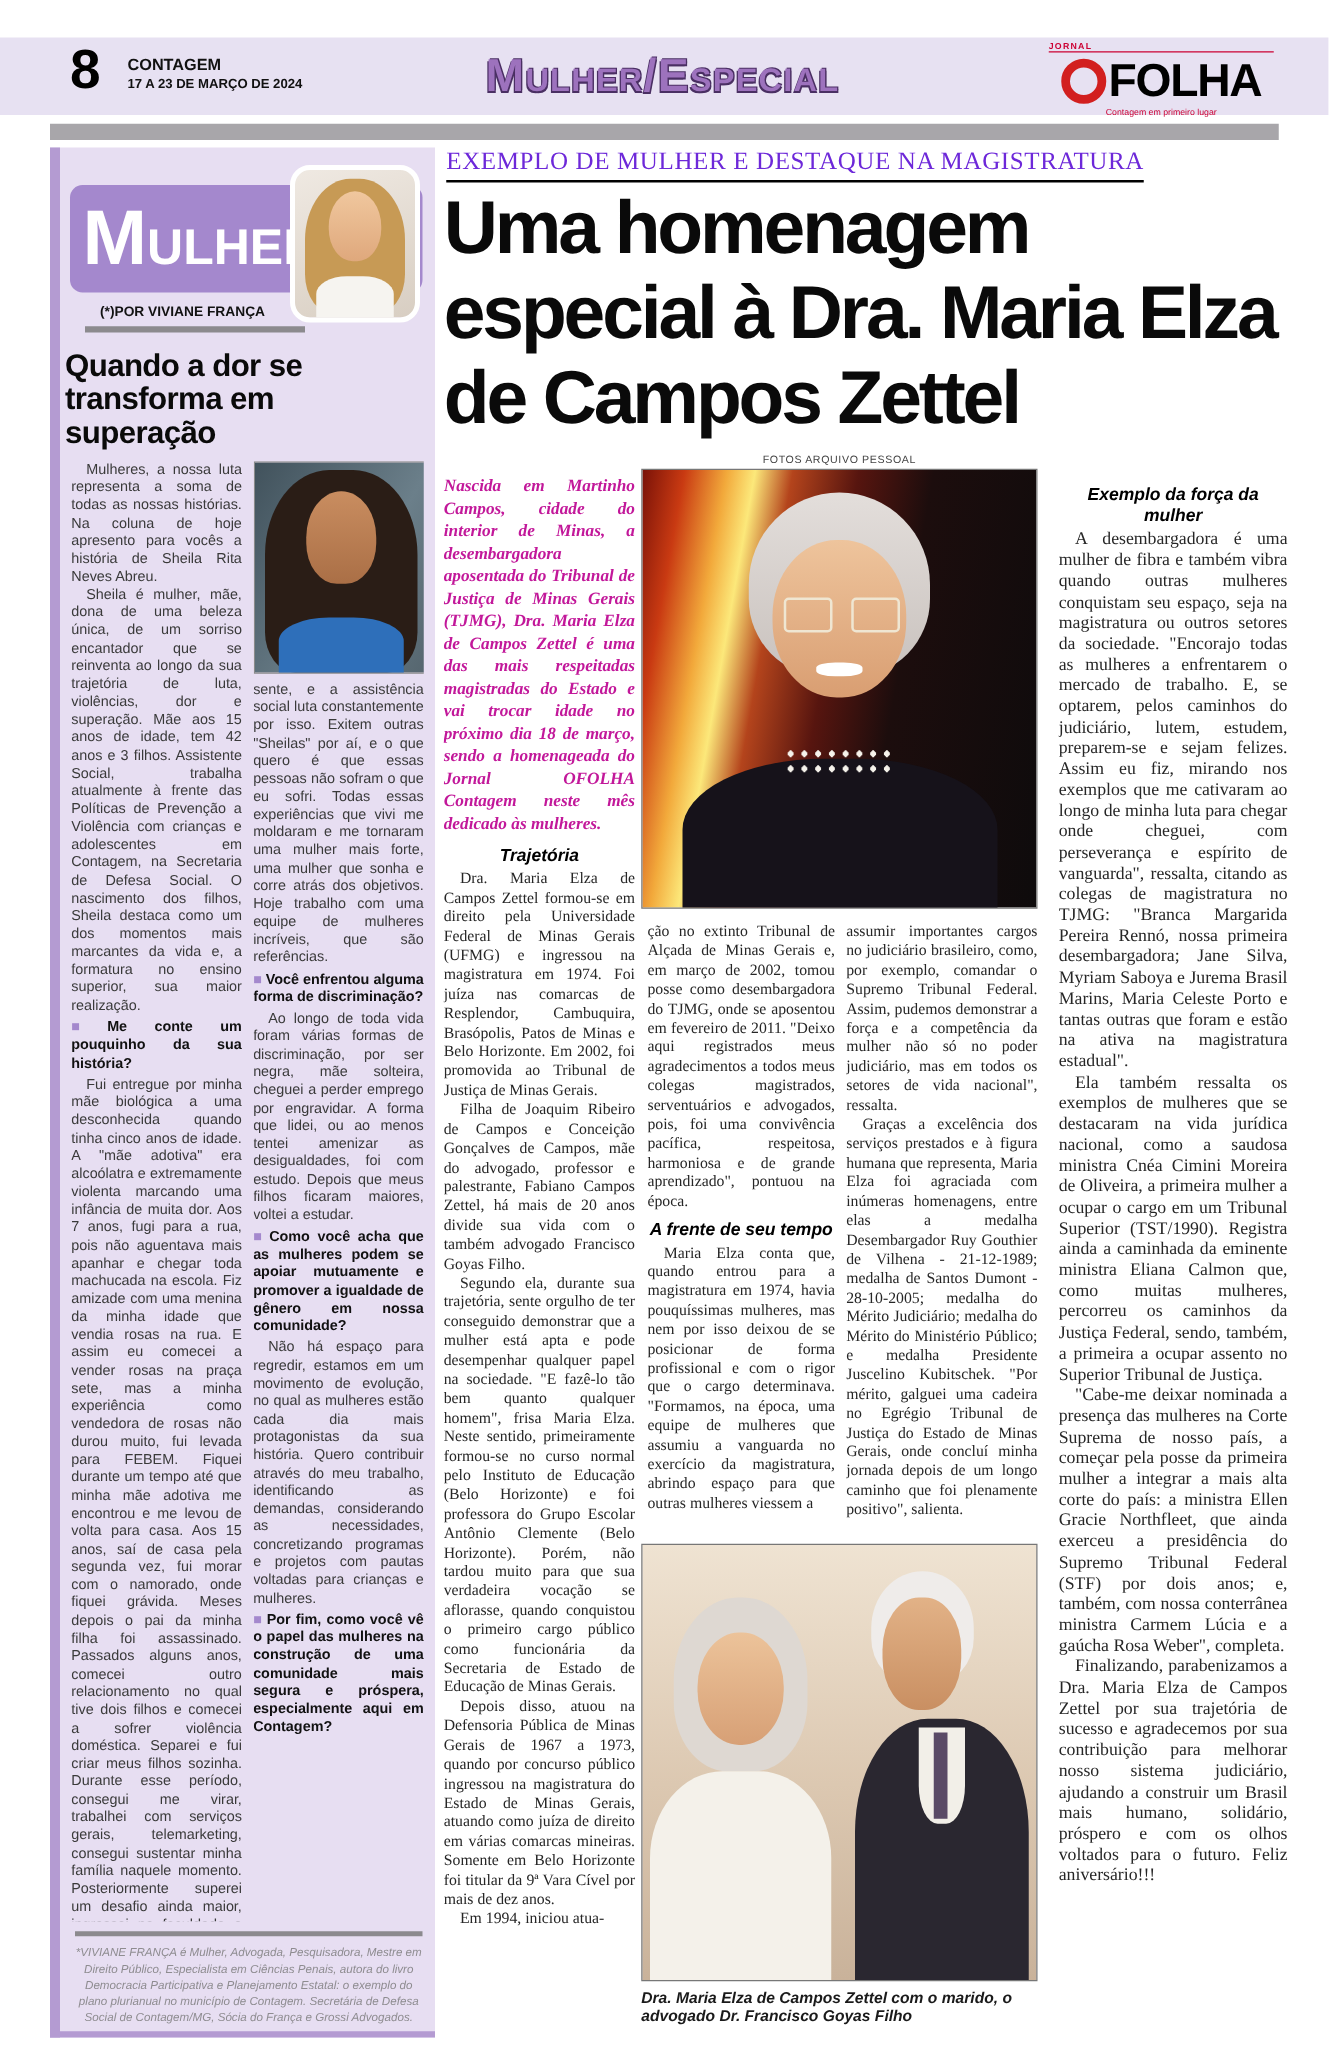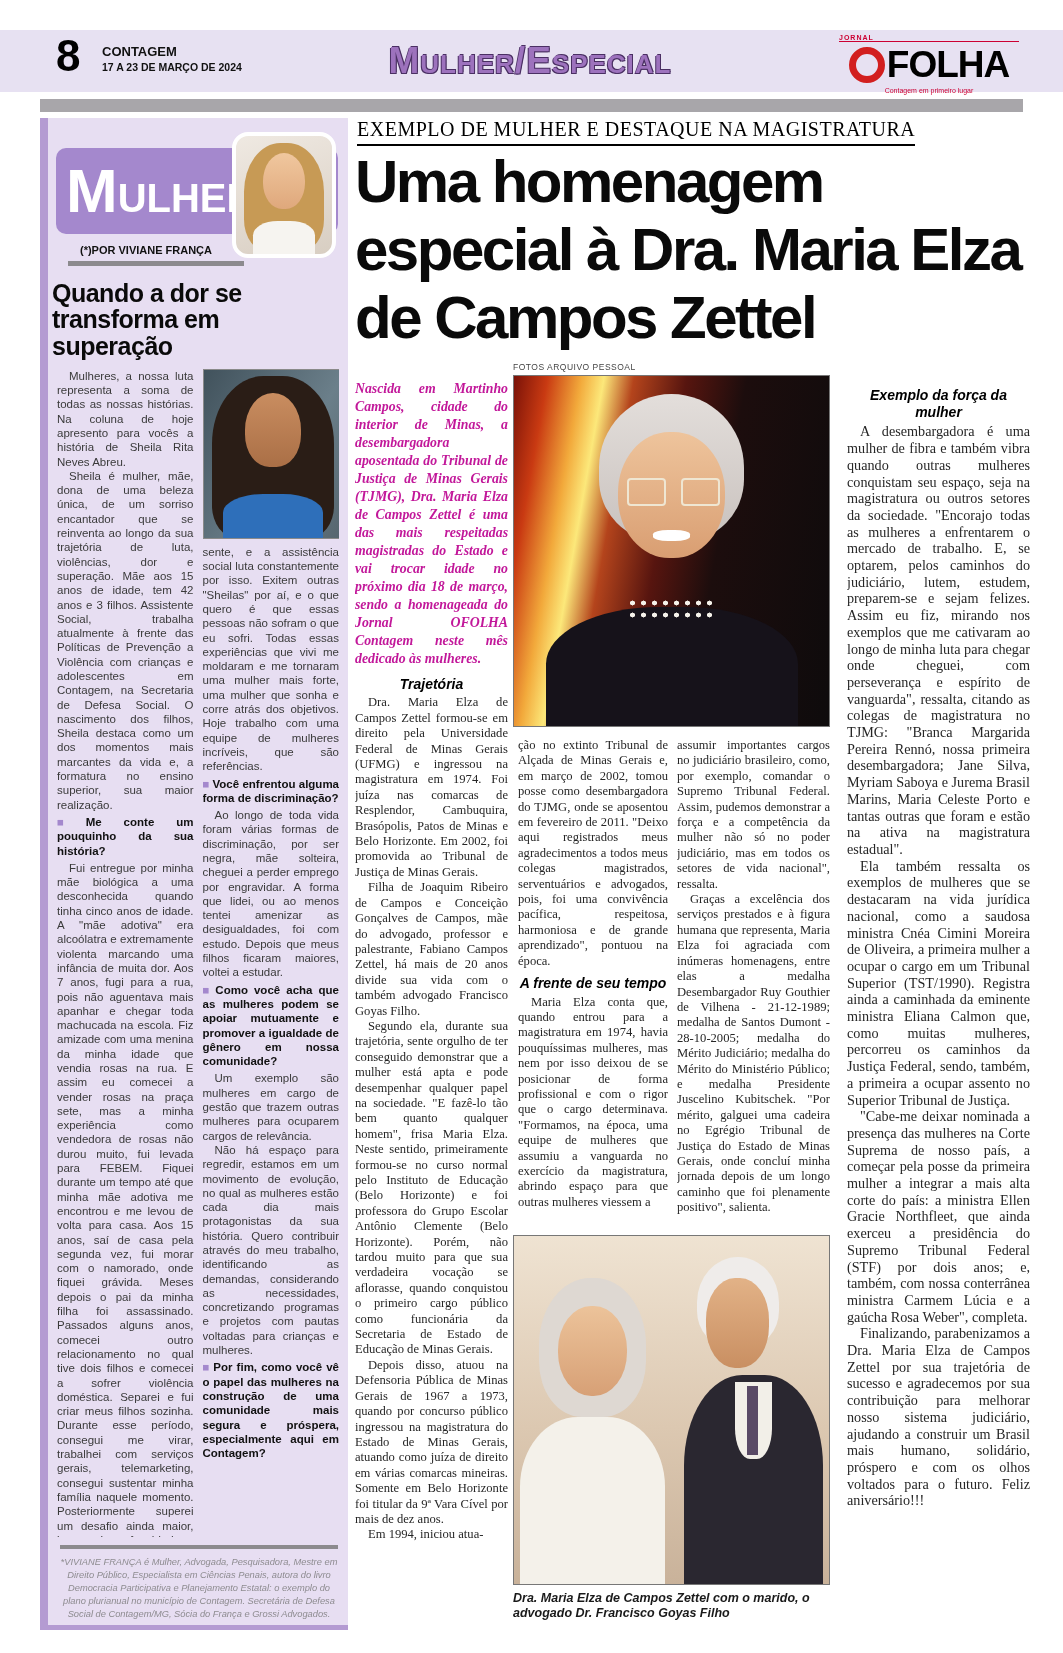--- a/index.html
+++ b/index.html
@@ -44,24 +44,24 @@
   .sheila-photo{position:relative;width:139px;height:168px;border:1px solid #8a8a8a;margin:0 0 6px 0;
                 background:linear-gradient(120deg,#41525c,#6b7f8a 60%,#55656e);overflow:hidden;}
   .sh-hair{position:absolute;left:6%;top:4%;width:88%;height:96%;background:#2a1d16;border-radius:42% 42% 20% 20%;}
   .sh-face{position:absolute;left:30%;top:14%;width:40%;height:44%;background:linear-gradient(#c98d60,#aa6f46);border-radius:50% 50% 44% 44%;}
   .sh-top{position:absolute;left:14%;top:74%;width:72%;height:28%;background:#2e6fba;border-radius:40% 40% 0 0;}
   .lfooter{margin:8px 10px 0 12px;border-top:4px solid #8c8a8e;padding-top:7px;
            font-style:italic;font-size:9.3px;line-height:1.4;color:#8e8c90;text-align:center;}
   
   .article{position:absolute;left:355px;top:118px;width:675px;height:1515px;}
   .kicker{position:absolute;left:2px;top:0;font-family:"Liberation Serif",serif;font-size:20px;letter-spacing:0.5px;
-          color:#000000;border-bottom:2px solid #000;padding-bottom:3px;}
+          color:#6d28d9;border-bottom:2px solid #000;padding-bottom:3px;}
   .headline{position:absolute;left:0;top:30px;width:675px;margin:0;font-size:60px;line-height:68px;
             font-weight:bold;letter-spacing:-2.5px;color:#0a0a0a;}
-  .credit{position:absolute;left:158px;top:244px;width:317px;text-align:left;font-size:8.5px;letter-spacing:0.5px;color:#444;}
+  .credit{position:absolute;left:158px;top:244px;width:317px;text-align:center;font-size:8.5px;letter-spacing:0.5px;color:#444;}
   .mphoto{position:absolute;overflow:hidden;border:1px solid #777;box-sizing:border-box;}
   .photo1{left:158px;top:257px;width:317px;height:352px;
           background:linear-gradient(100deg,#7a1208 0%,#c93a12 9%,#f2a93b 18%,#fce87a 24%,#b4441c 32%,#57150f 46%,#1c0d0d 62%,#0e0b0c 100%);}
   .me-hair{position:absolute;left:27%;top:5%;width:46%;height:42%;background:linear-gradient(#e3dedb,#c9c2be);border-radius:50% 50% 42% 42%;}
   .me-face{position:absolute;left:33%;top:16%;width:34%;height:36%;background:linear-gradient(#eec49c,#d99e72);border-radius:48%;}
   .me-glass{position:absolute;left:36%;top:29%;width:11%;height:7%;border:2px solid #efe6d2;border-radius:4px;}
   .me-glass.r{left:53%;}
   .me-smile{position:absolute;left:44%;top:44%;width:12%;height:3%;background:#fff;border-radius:40%;}
   .me-suit{position:absolute;left:10%;top:66%;width:80%;height:36%;background:#16121a;border-radius:45% 45% 0 0;}
   .me-pearls{position:absolute;left:36%;top:63%;width:28%;height:26px;
@@ -132,21 +132,20 @@
         <div class="sheila-photo">
           <div class="sh-hair"></div>
           <div class="sh-face"></div>
           <div class="sh-top"></div>
         </div>
         <div>
             <p class="blk cont">sente, e a assistência social luta constantemente por isso. Exitem outras "Sheilas" por aí, e o que quero é que essas pessoas não sofram o que eu sofri. Todas essas experiências que vivi me moldaram e me tornaram uma mulher mais forte, uma mulher que sonha e corre atrás dos objetivos. Hoje trabalho com uma equipe de mulheres incríveis, que são referências.</p>
             <p class="blk q"><span class="bullet">■</span>Você enfrentou alguma forma de discriminação?</p>
             <p class="blk p">Ao longo de toda vida foram várias formas de discriminação, por ser negra, mãe solteira, cheguei a perder emprego por engravidar. A forma que lidei, ou ao menos tentei amenizar as desigualdades, foi com estudo. Depois que meus filhos ficaram maiores, voltei a estudar.</p>
             <p class="blk q"><span class="bullet">■</span>Como você acha que as mulheres podem se apoiar mutuamente e promover a igualdade de gênero em nossa comunidade?</p>
-            <p class="blk p">Um exemplo são mulheres em cargo de gestão que trazem outras mulheres para ocuparem cargos de relevância.</p>
             <p class="blk p">Não há espaço para regredir, estamos em um movimento de evolução, no qual as mulheres estão cada dia mais protagonistas da sua história. Quero contribuir através do meu trabalho, identificando as demandas, considerando as necessidades, concretizando programas e projetos com pautas voltadas para crianças e mulheres.</p>
             <p class="blk q"><span class="bullet">■</span>Por fim, como você vê o papel das mulheres na construção de uma comunidade mais segura e próspera, especialmente aqui em Contagem?</p>
           </div>
       </div>
     </div>
     <div class="lfooter">*VIVIANE FRANÇA é Mulher, Advogada, Pesquisadora, Mestre em Direito Público, Especialista em Ciências Penais, autora do livro Democracia Participativa e Planejamento Estatal: o exemplo do plano plurianual no município de Contagem. Secretária de Defesa Social de Contagem/MG, Sócia do França e Grossi Advogados.</div>
   </aside>
 
   <main class="article">
     <div class="kicker">EXEMPLO DE MULHER E DESTAQUE NA MAGISTRATURA</div>

